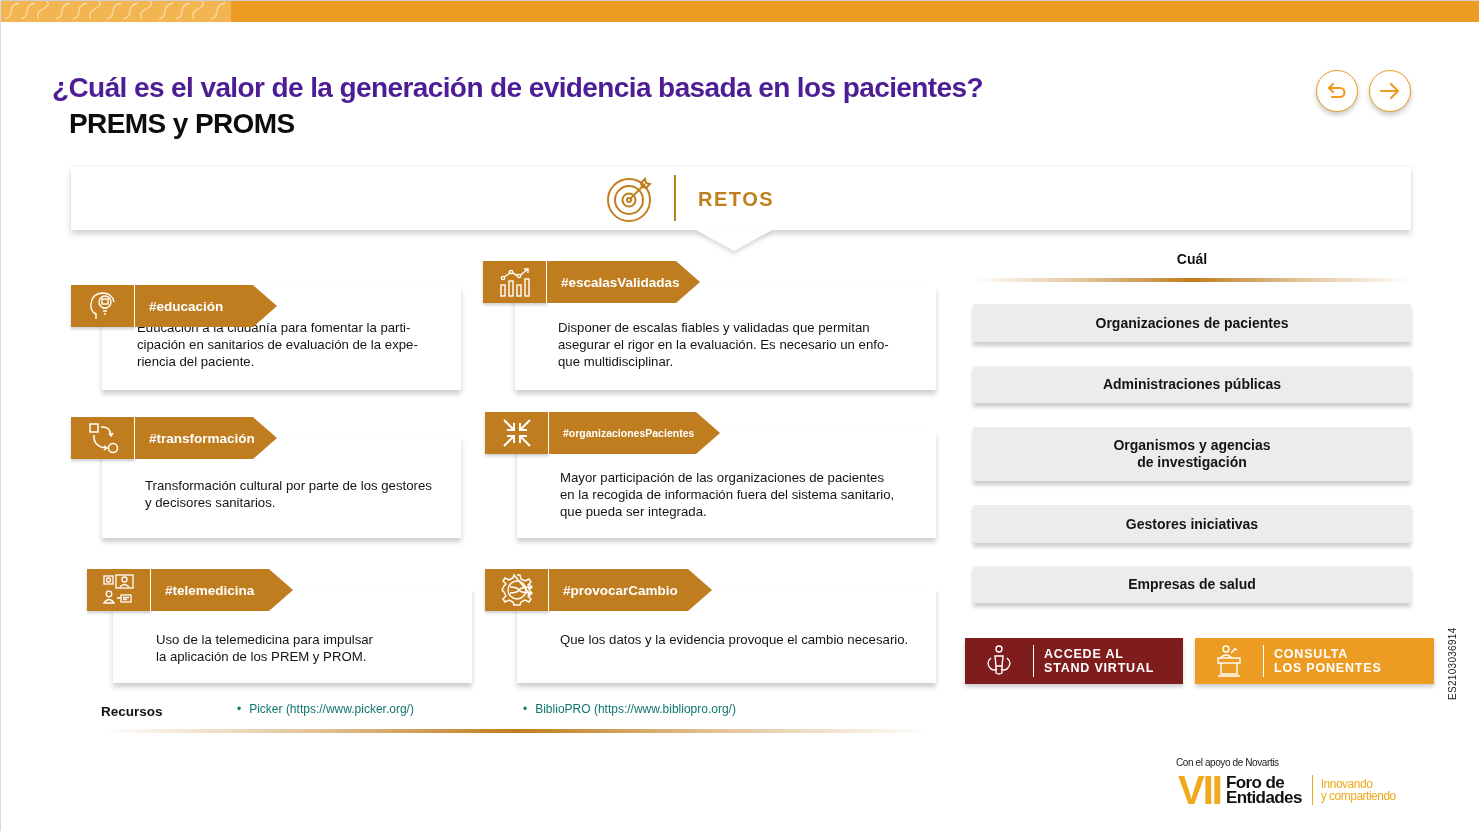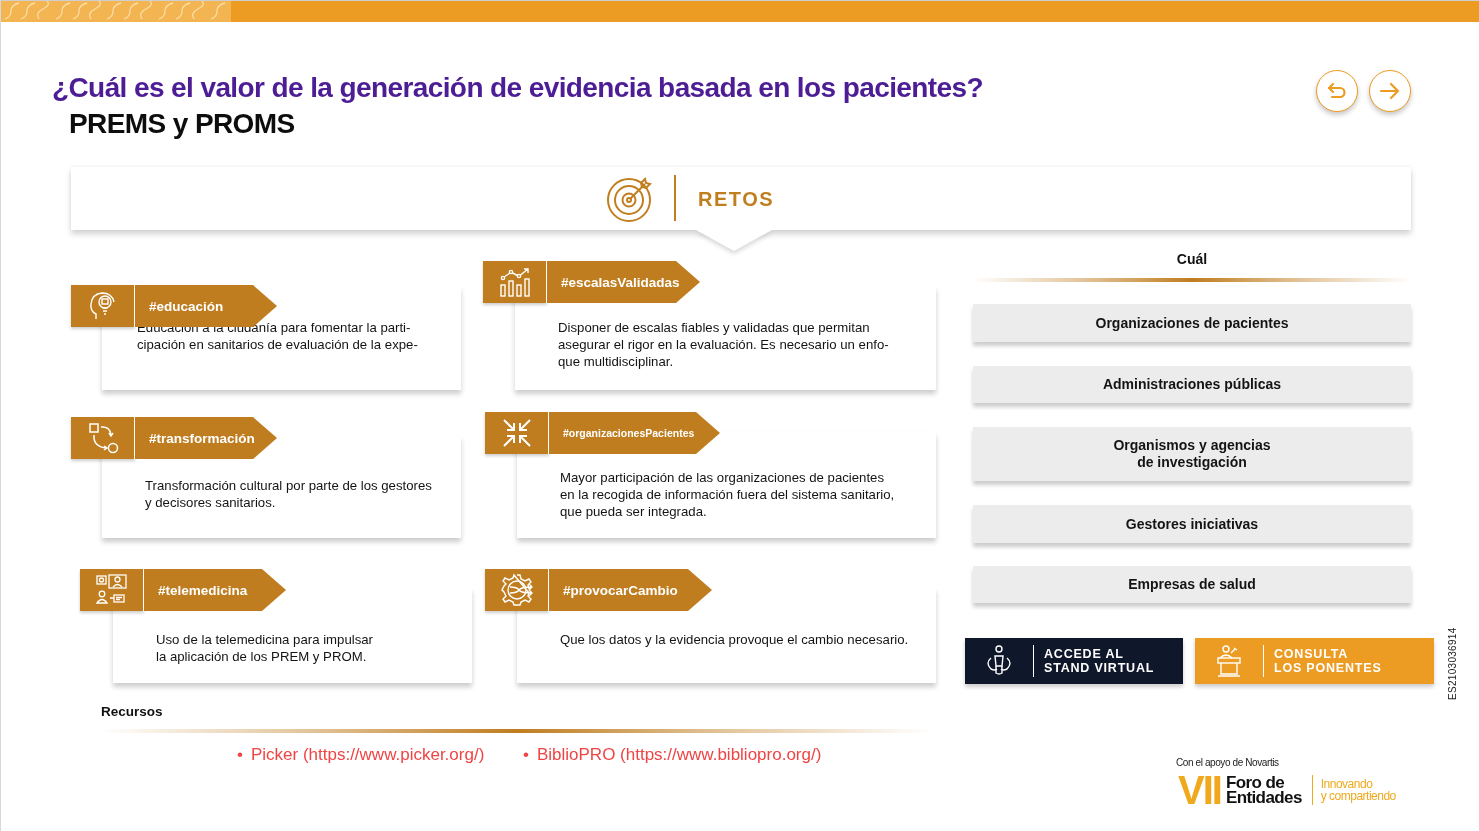--- a/index.html
+++ b/index.html
@@ -28,27 +28,27 @@
   .tag { position: absolute; height: 42px; display: flex; }
   .tag-icon { width: 64px; height: 42px; background: #bf7d1f; display: flex; align-items: center; justify-content: center; border-right: 1px solid #ffffff; box-shadow: 0 2px 3px rgba(0,0,0,0.2); }
   .tag-label { height: 42px; background: #bf7d1f; color: #fff; font-weight: 700; font-size: 13.5px; display: flex; align-items: center; padding-left: 14px; clip-path: polygon(0 0, calc(100% - 24px) 0, 100% 50%, calc(100% - 24px) 100%, 0 100%); }
   .tag-label.small { font-size: 10.5px; }
 
   .quien-title { position: absolute; left: 970px; top: 251px; width: 442px; text-align: center; font-size: 14px; font-weight: 700; color: #111; }
   .grad-line { position: absolute; height: 4px; background: linear-gradient(to right, rgba(191,125,31,0) 0%, rgba(191,125,31,0.45) 25%, #bf7d1f 50%, rgba(191,125,31,0.45) 75%, rgba(191,125,31,0) 100%); }
   .who-item { position: absolute; left: 972px; width: 438px; background: #ececec; box-shadow: 0 4px 4px rgba(0,0,0,0.2); display: flex; align-items: center; justify-content: center; text-align: center; font-size: 14px; font-weight: 700; color: #141414; line-height: 17px; cursor: pointer; }
 
   .cta { position: absolute; top: 638px; height: 46px; display: flex; align-items: center; color: #fff; font-weight: 700; font-size: 12.5px; letter-spacing: 0.8px; line-height: 14px; box-shadow: 0 3px 4px rgba(0,0,0,0.2); cursor: pointer; }
-  .cta-stand { left: 964px; width: 218px; background: #0f172a; }
+  .cta-stand { left: 964px; width: 218px; background: #7f1d1d; }
   .cta-ponentes { left: 1194px; width: 239px; background: #ec9c22; }
   .cta-icon { width: 68px; height: 46px; display: flex; align-items: center; justify-content: center; }
   .cta-sep { width: 1px; height: 32px; background: #fff; margin-right: 10px; }
 
   .recursos-title { position: absolute; left: 100px; top: 704px; width: 770px; text-align: left; font-size: 13.5px; font-weight: 700; color: #111; }
-  .recurso { position: absolute; top: 745px; font-size: 17px; color: #ef4444; }
+  .recurso { position: absolute; top: 702px; font-size: 12px; color: #0f766e; }
   .recurso .bullet { margin-right: 8px; }
 
   .side-code { position: absolute; left: 1446px; top: 700px; transform: rotate(-90deg); transform-origin: left top; font-size: 10px; color: #222; letter-spacing: 0.3px; }
 
   .support-text { position: absolute; left: 1175px; top: 757px; font-size: 10px; color: #222; letter-spacing: -0.4px; }
   .logo { position: absolute; left: 1177px; top: 773px; height: 34px; display: flex; align-items: center; }
   .logo-roman { font-size: 40px; font-weight: 700; color: #f0a91c; letter-spacing: -2px; line-height: 34px; margin-right: 5px; }
   .logo-text { font-size: 17px; font-weight: 700; color: #111; line-height: 15px; letter-spacing: -0.6px; }
   .logo-text .de { font-weight: 700; }
   .logo-sep { width: 1px; height: 30px; background: #f0a91c; margin: 0 8px 0 10px; }
@@ -106,20 +106,21 @@
     <path d="M36 8 L40 4 L41 8 L45 9 L41 13 L37 12 Z"></path>
   </g>
 </svg>
 <div class="retos-divider"></div>
 <div class="retos-label">RETOS</div>
 
 <div class="card" style="left:101px; top:286px; width:359px; height:104px;">
   <div class="card-body" style="left:35px; top:33px; width:310px;">
     <div>Educación a la ciudanía para fomentar la parti-</div>
     <div>cipación en sanitarios de evaluación de la expe-</div>
+    <div>riencia del paciente.</div>
   </div>
 </div>
 <div class="tag" style="left:70px; top:261px;margin-top:24px;">
   <div class="tag-icon">
     <svg width="34" height="34" viewBox="0 0 34 34">
       <g fill="none" stroke="#fff" stroke-width="1.4">
         <path d="M10 30 V25 Q4 22 5 15 Q6 5 16 4 Q26 4 28 13"></path>
         <circle cx="19" cy="13" r="6"></circle>
         <rect x="16" y="10" width="6" height="5"></rect>
         <path d="M16.5 19 H21.5 M17 22 H21 M18 25 H20"></path>
@@ -194,21 +195,21 @@
   </div>
   <div class="tag-label small" style="width:171px;">#organizacionesPacientes</div>
 </div>
 
 <div class="card" style="left:112px; top:588px; width:359px; height:95px;text-decoration:underline;">
   <div class="card-body" style="left:43px; top:43px; width:310px;">
     <div>Uso de la telemedicina para impulsar</div>
     <div>la aplicación de los PREM y PROM.</div>
   </div>
 </div>
-<div class="tag" style="left:79px; top:569px;">
+<div class="tag" style="left:86px; top:569px;">
   <div class="tag-icon">
     <svg width="36" height="34" viewBox="0 0 36 34">
       <g fill="none" stroke="#fff" stroke-width="1.3">
         <rect x="3" y="3" width="9" height="8"></rect>
         <circle cx="7.5" cy="7" r="2"></circle>
         <rect x="15" y="2" width="17" height="13"></rect>
         <circle cx="23.5" cy="6.5" r="2.5"></circle>
         <path d="M19 14 Q23.5 9 28 14"></path>
         <circle cx="8" cy="21" r="2.8"></circle>
         <path d="M3 30 Q8 23 13 30 Z"></path>

